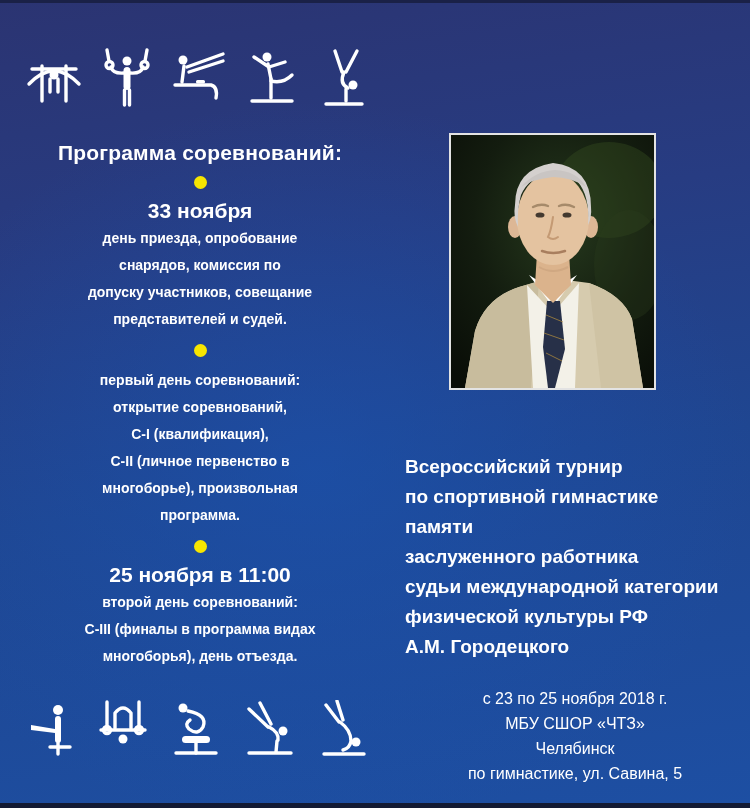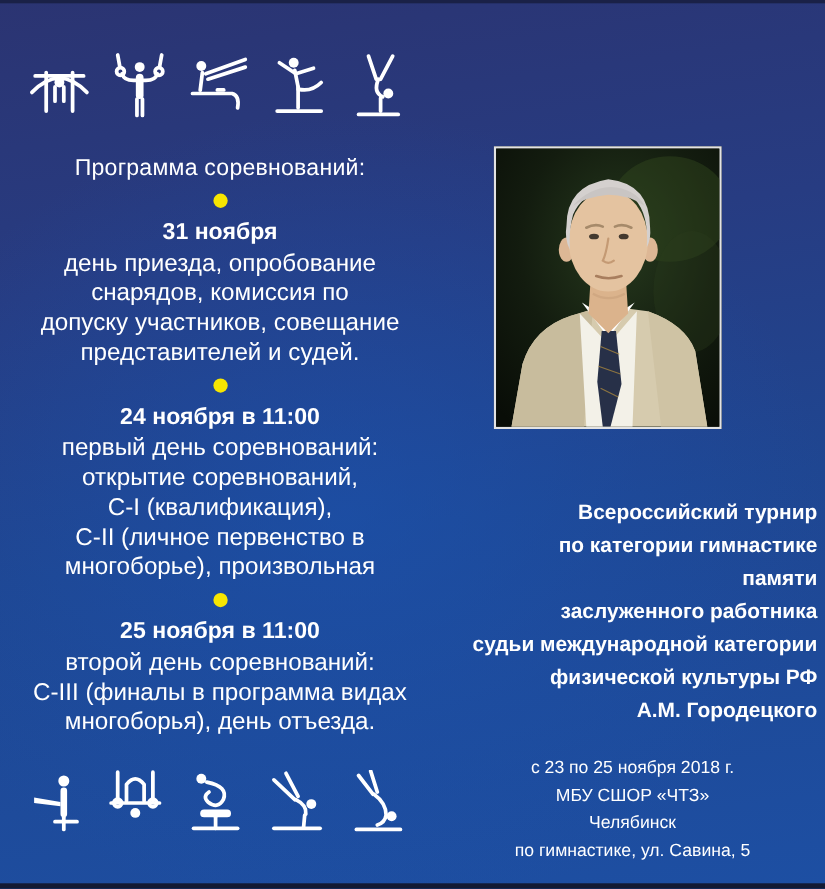--- a/index.html
+++ b/index.html
@@ -14,32 +14,32 @@
   #poster::after{content:"";position:absolute;left:0;bottom:0;width:100%;height:5px;background:#131a33;}
 
   .icons-row{position:absolute;display:flex;justify-content:space-between;align-items:flex-end;}
   .icons-row.top{left:26px;top:46px;width:346px;height:62px;}
   .icons-row.bottom{left:22px;top:696px;width:348px;height:64px;}
   .icons-row svg{width:56px;height:60px;display:block;}
   .pict{stroke:#fff;stroke-width:3.4;fill:none;stroke-linecap:round;stroke-linejoin:round;}
   .pict-fill{fill:#fff;stroke:none;}
 
   .program{position:absolute;left:5px;top:141px;width:390px;text-align:center;}
-  .program-heading{font-size:21px;font-weight:normal;letter-spacing:.2px;}
+  .program-heading{font-size:21px;font-weight:bold;letter-spacing:.2px;}
   .bullet{width:13px;height:13px;border-radius:50%;margin:11px auto 10px auto;}
   .day-date{font-size:21px;font-weight:bold;margin-bottom:2px;}
-  .day-lines div{font-size:22px;line-height:27px;font-weight:400;}
+  .day-lines div{font-size:14px;line-height:27px;font-weight:700;}
 
   .photo-frame{
     position:absolute;left:449px;top:133px;width:203px;height:253px;
     border:2px solid #e3e3e3;box-sizing:content-box;background:#0a0f09;
   }
   .photo-frame svg{display:block;width:203px;height:253px;}
 
-  .memorial-title{position:absolute;left:405px;top:452px;width:338px;text-align:right;}
+  .memorial-title{position:absolute;left:405px;top:452px;width:338px;text-align:left;}
   .memorial-title div{font-size:19px;font-weight:bold;line-height:30px;}
 
   .event-info{position:absolute;left:418px;top:686px;width:314px;text-align:center;}
   .event-info div{font-size:16px;line-height:25px;font-weight:400;}
 </style>
 </head>
 <body>
 
 <div id="poster">
 
@@ -81,36 +81,36 @@
       <circle class="pict-fill" cx="37" cy="37" r="4.5"></circle>
       <path class="pict" d="M30 41 V53"></path>
       <path class="pict" d="M10 56 H46"></path>
     </svg>
   </div>
 
   <div class="program">
     <div class="program-heading">Программа соревнований:</div>
 
     <div class="bullet" style="background: rgb(247, 230, 0);"></div>
-    <div class="day-date">31 ноября</div>
+    <div class="day-date">33 ноября</div>
     <div class="day-lines">
         <div>день приезда, опробование</div>
         <div>снарядов, комиссия по</div>
         <div>допуску участников, совещание</div>
         <div>представителей и судей.</div>
       </div>
 
     <div class="bullet" style="background: rgb(247, 230, 0);"></div>
-    <div class="day-date">24 ноября в 11:00</div>
     <div class="day-lines">
         <div>первый день соревнований:</div>
         <div>открытие соревнований,</div>
         <div>C-I (квалификация),</div>
         <div>C-II (личное первенство в</div>
         <div>многоборье), произвольная</div>
+        <div>программа.</div>
       </div>
 
     <div class="bullet" style="background: rgb(247, 230, 0);"></div>
     <div class="day-date">25 ноября в 11:00</div>
     <div class="day-lines">
         <div>второй день соревнований:</div>
         <div>C-III (финалы в программа видах</div>
         <div>многоборья), день отъезда.</div>
       </div>
   </div>
@@ -158,21 +158,21 @@
       <path d="M102 82 Q100 96 97 102 Q102 106 107 102" stroke="#c49a74" stroke-width="2" fill="none" stroke-linecap="round"></path>
 
       <path d="M91 116 Q102 120 114 116" stroke="#a87e5e" stroke-width="2.4" fill="none" stroke-linecap="round"></path>
 
       <path d="M88 132 Q102 140 117 132" stroke="#c8a07b" stroke-width="2" fill="none" opacity="0.6"></path>
     </svg>
   </div>
 
   <div class="memorial-title">
       <div>Всероссийский турнир</div>
-      <div>по категории гимнастике</div>
+      <div>по спортивной гимнастике</div>
       <div>памяти</div>
       <div>заслуженного работника</div>
       <div>судьи международной категории</div>
       <div>физической культуры РФ</div>
       <div>А.М. Городецкого</div>
     </div>
 
   <div class="event-info">
       <div>с 23 по 25 ноября 2018 г.</div>
       <div>МБУ СШОР «ЧТЗ»</div>

